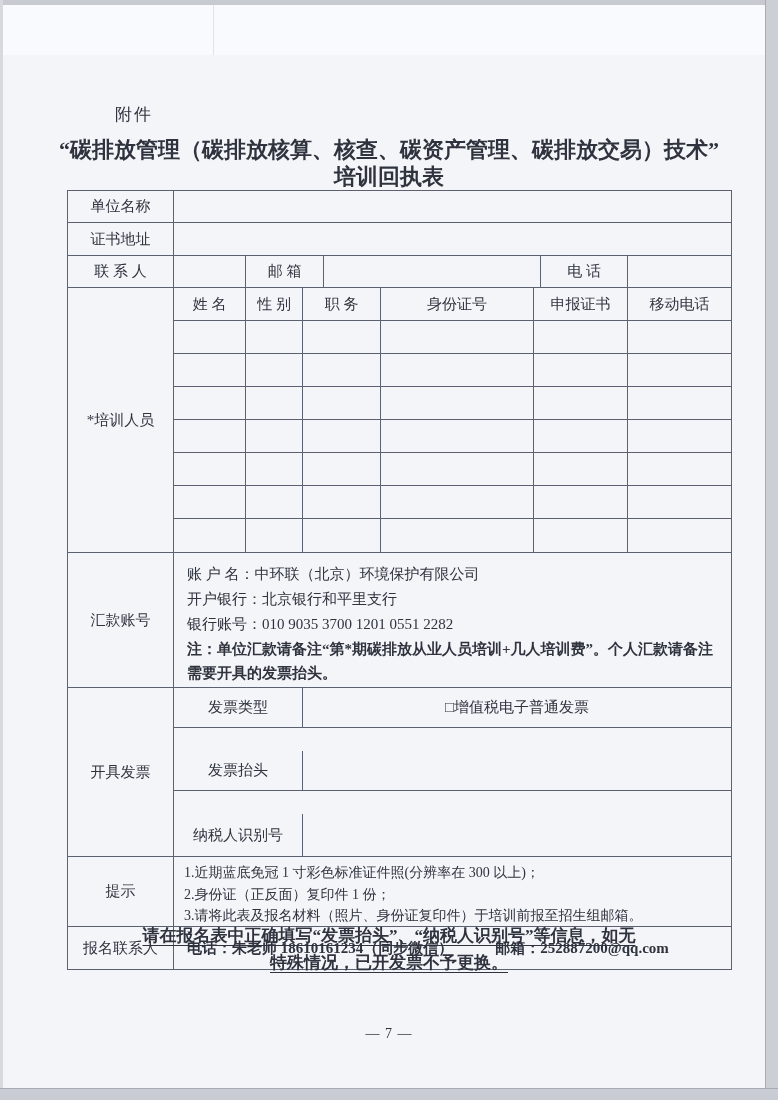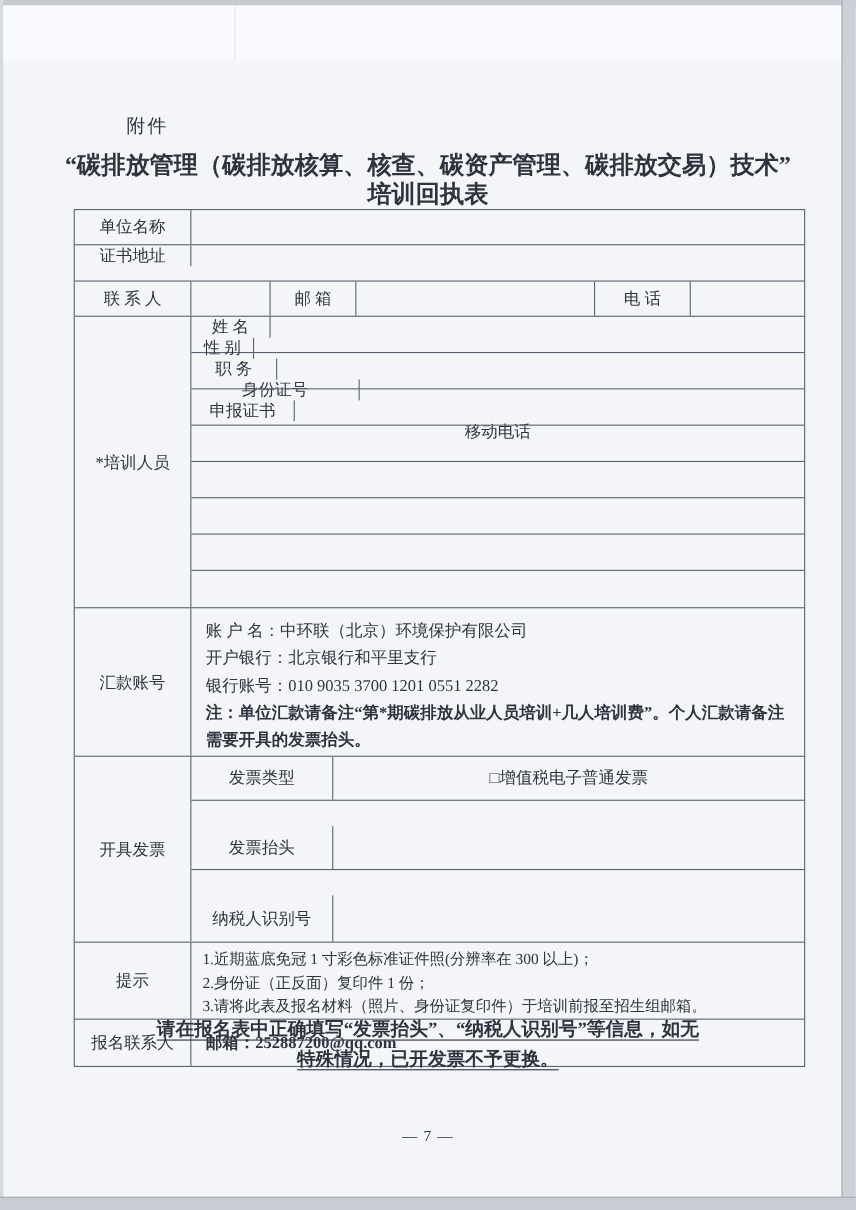--- a/index.html
+++ b/index.html
@@ -42,26 +42,26 @@
   .w106{width:106px;flex:none;}
   .w72{width:72px;flex:none;}
   .w57{width:57px;flex:none;}
   .w78{width:78px;flex:none;}
   .w153{width:153px;flex:none;}
   .w94{width:94px;flex:none;}
   .w217{width:217px;flex:none;}
   .w87{width:87px;flex:none;}
   .w129{width:129px;flex:none;}
   .h32{height:32px;}
-  .h33{height:33px;flex-direction:column;}
+  .h33{height:33px;}
   .h40{height:40px;}
   .h42{height:42px;}
 
   .tgrid{flex:1;display:flex;flex-direction:column;}
-  .t-row{display:flex;border-bottom:1px solid var(--line);height:33px;flex-direction:column;}
+  .t-row{display:flex;border-bottom:1px solid var(--line);height:33px;}
   .t-row:last-child{border-bottom:none;}
   .t-cell{border-right:1px solid var(--line);display:flex;align-items:center;justify-content:center;}
   .t-cell:last-child{border-right:none;flex:1;}
 
   .block-rows{flex:1;display:flex;flex-direction:column;gap:23px;}
   .sub-row{display:flex;border-bottom:1px solid var(--line);}
   .sub-row:last-child{border-bottom:none;}
 
   .remit-content{display:block;padding:9px 10px 4px 13px;line-height:25px;}
   .remit-line{white-space:nowrap;}
@@ -224,20 +224,21 @@
           <div>2.身份证（正反面）复印件 1 份；</div>
           <div>3.请将此表及报名材料（照片、身份证复印件）于培训前报至招生组邮箱。</div>
         </div>
     </div>
   </div>
 
   <div class="row h42">
     <div class="cell w106 center">报名联系人</div>
     <div class="cell flex1">
       <div class="regc-content">
+        <span>电话：朱老师 18610161234（同步微信）</span>
         <span>邮箱：252887200@qq.com</span>
       </div>
     </div>
   </div>
 
 </div>
 
 <div class="footer-note">
   <div><span class="u">请在报名表中正确填写“发票抬头”、“纳税人识别号”等信息，如无</span></div>
   <div><span class="u">特殊情况，已开发票不予更换。</span></div>

